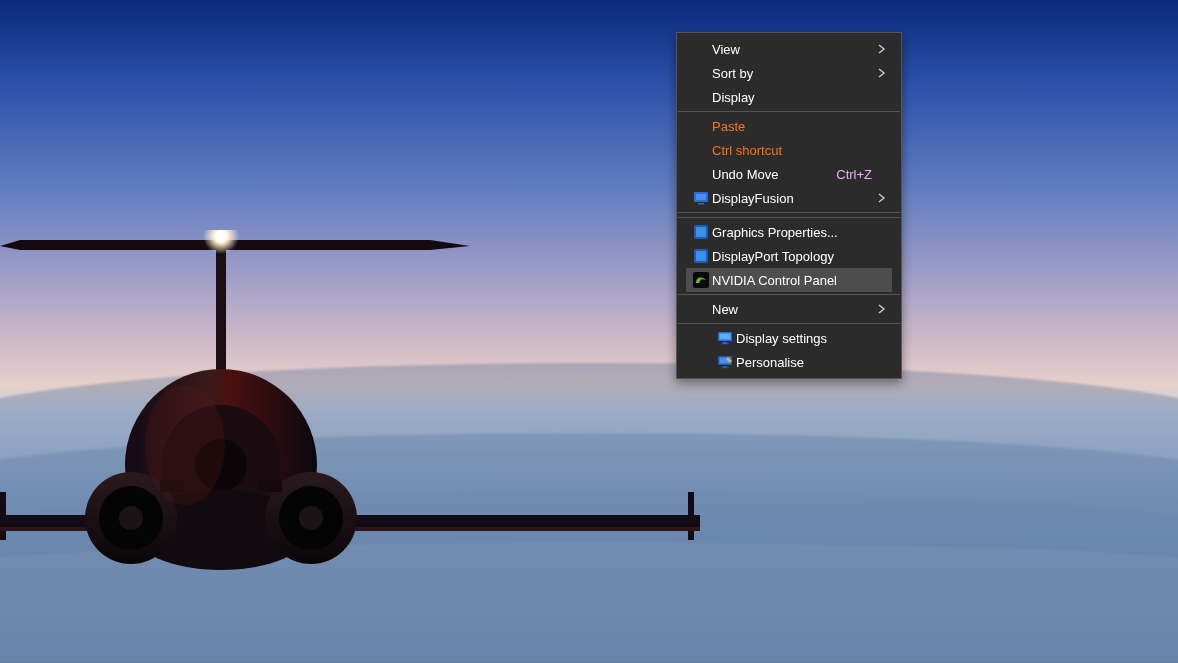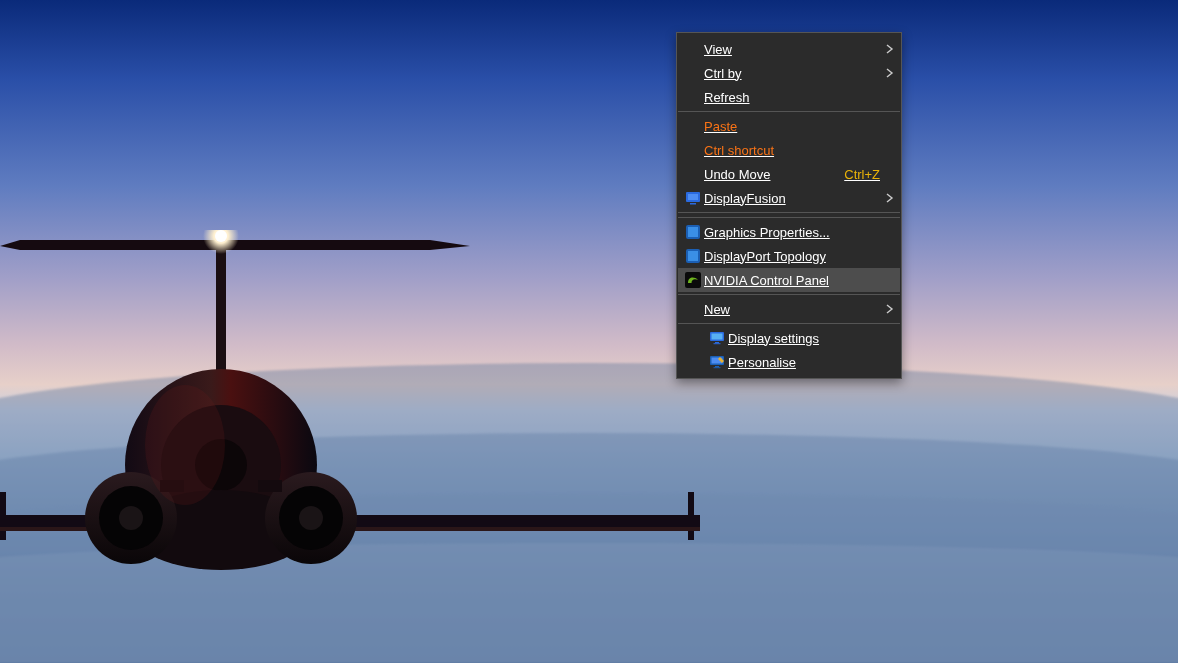--- a/index.html
+++ b/index.html
@@ -71,22 +71,21 @@
     left: 676px;
     top: 32px;
     width: 222px;
     background: #2b2b2b;
     border: 1px solid #555;
     box-shadow: 0 4px 10px rgba(0,0,0,0.4);
     padding: 2px 1px;
   }
   .menu-group {
     border-bottom: 1px solid #555;
-    padding: 2px 0;
-    text-decoration: underline;
+    padding: 2px 8px;
   }
   .menu-group:last-child { border-bottom: none; margin-left: 24px; }
   .menu-item {
     display: flex;
     align-items: center;
     height: 24px;
     padding: 0 6px 0 4px;
     cursor: default;
     position: relative;
   }
@@ -106,21 +105,21 @@
   }
   .mi-label {
     flex: 1 1 auto;
     white-space: nowrap;
     overflow: hidden;
     text-overflow: ellipsis;
   }
   .mi-shortcut {
     flex-shrink: 0;
     margin-left: 8px;
-    color: #eab308;
+    color: #f0abfc;
   }
   .mi-arrow {
     flex-shrink: 0;
     width: 14px;
     display: flex;
     align-items: center;
     justify-content: flex-end;
   }
   .mi-arrow svg { display: block; }
   
@@ -208,30 +207,30 @@
       <span class="mi-icon"></span>
       <span class="mi-label">View</span>
       <span class="mi-arrow">
         <svg width="8" height="10" viewBox="0 0 8 10">
             <path d="M1 1 L6 5 L1 9" fill="none" stroke="#ccc" stroke-width="1.4"></path>
           </svg>
       </span>
     </div>
     <div class="menu-item">
       <span class="mi-icon"></span>
-      <span class="mi-label">Ctrl by</span>
+      <span class="mi-label">Sort by</span>
       <span class="mi-arrow">
         <svg width="8" height="10" viewBox="0 0 8 10">
             <path d="M1 1 L6 5 L1 9" fill="none" stroke="#ccc" stroke-width="1.4"></path>
           </svg>
       </span>
     </div>
     <div class="menu-item">
       <span class="mi-icon"></span>
-      <span class="mi-label">Refresh</span>
+      <span class="mi-label">Display</span>
       <span class="mi-arrow"></span>
     </div>
   </div>
 
   <div class="menu-group">
     <div class="menu-item disabled">
       <span class="mi-icon"></span>
       <span class="mi-label">Paste</span>
       <span class="mi-arrow"></span>
     </div>

